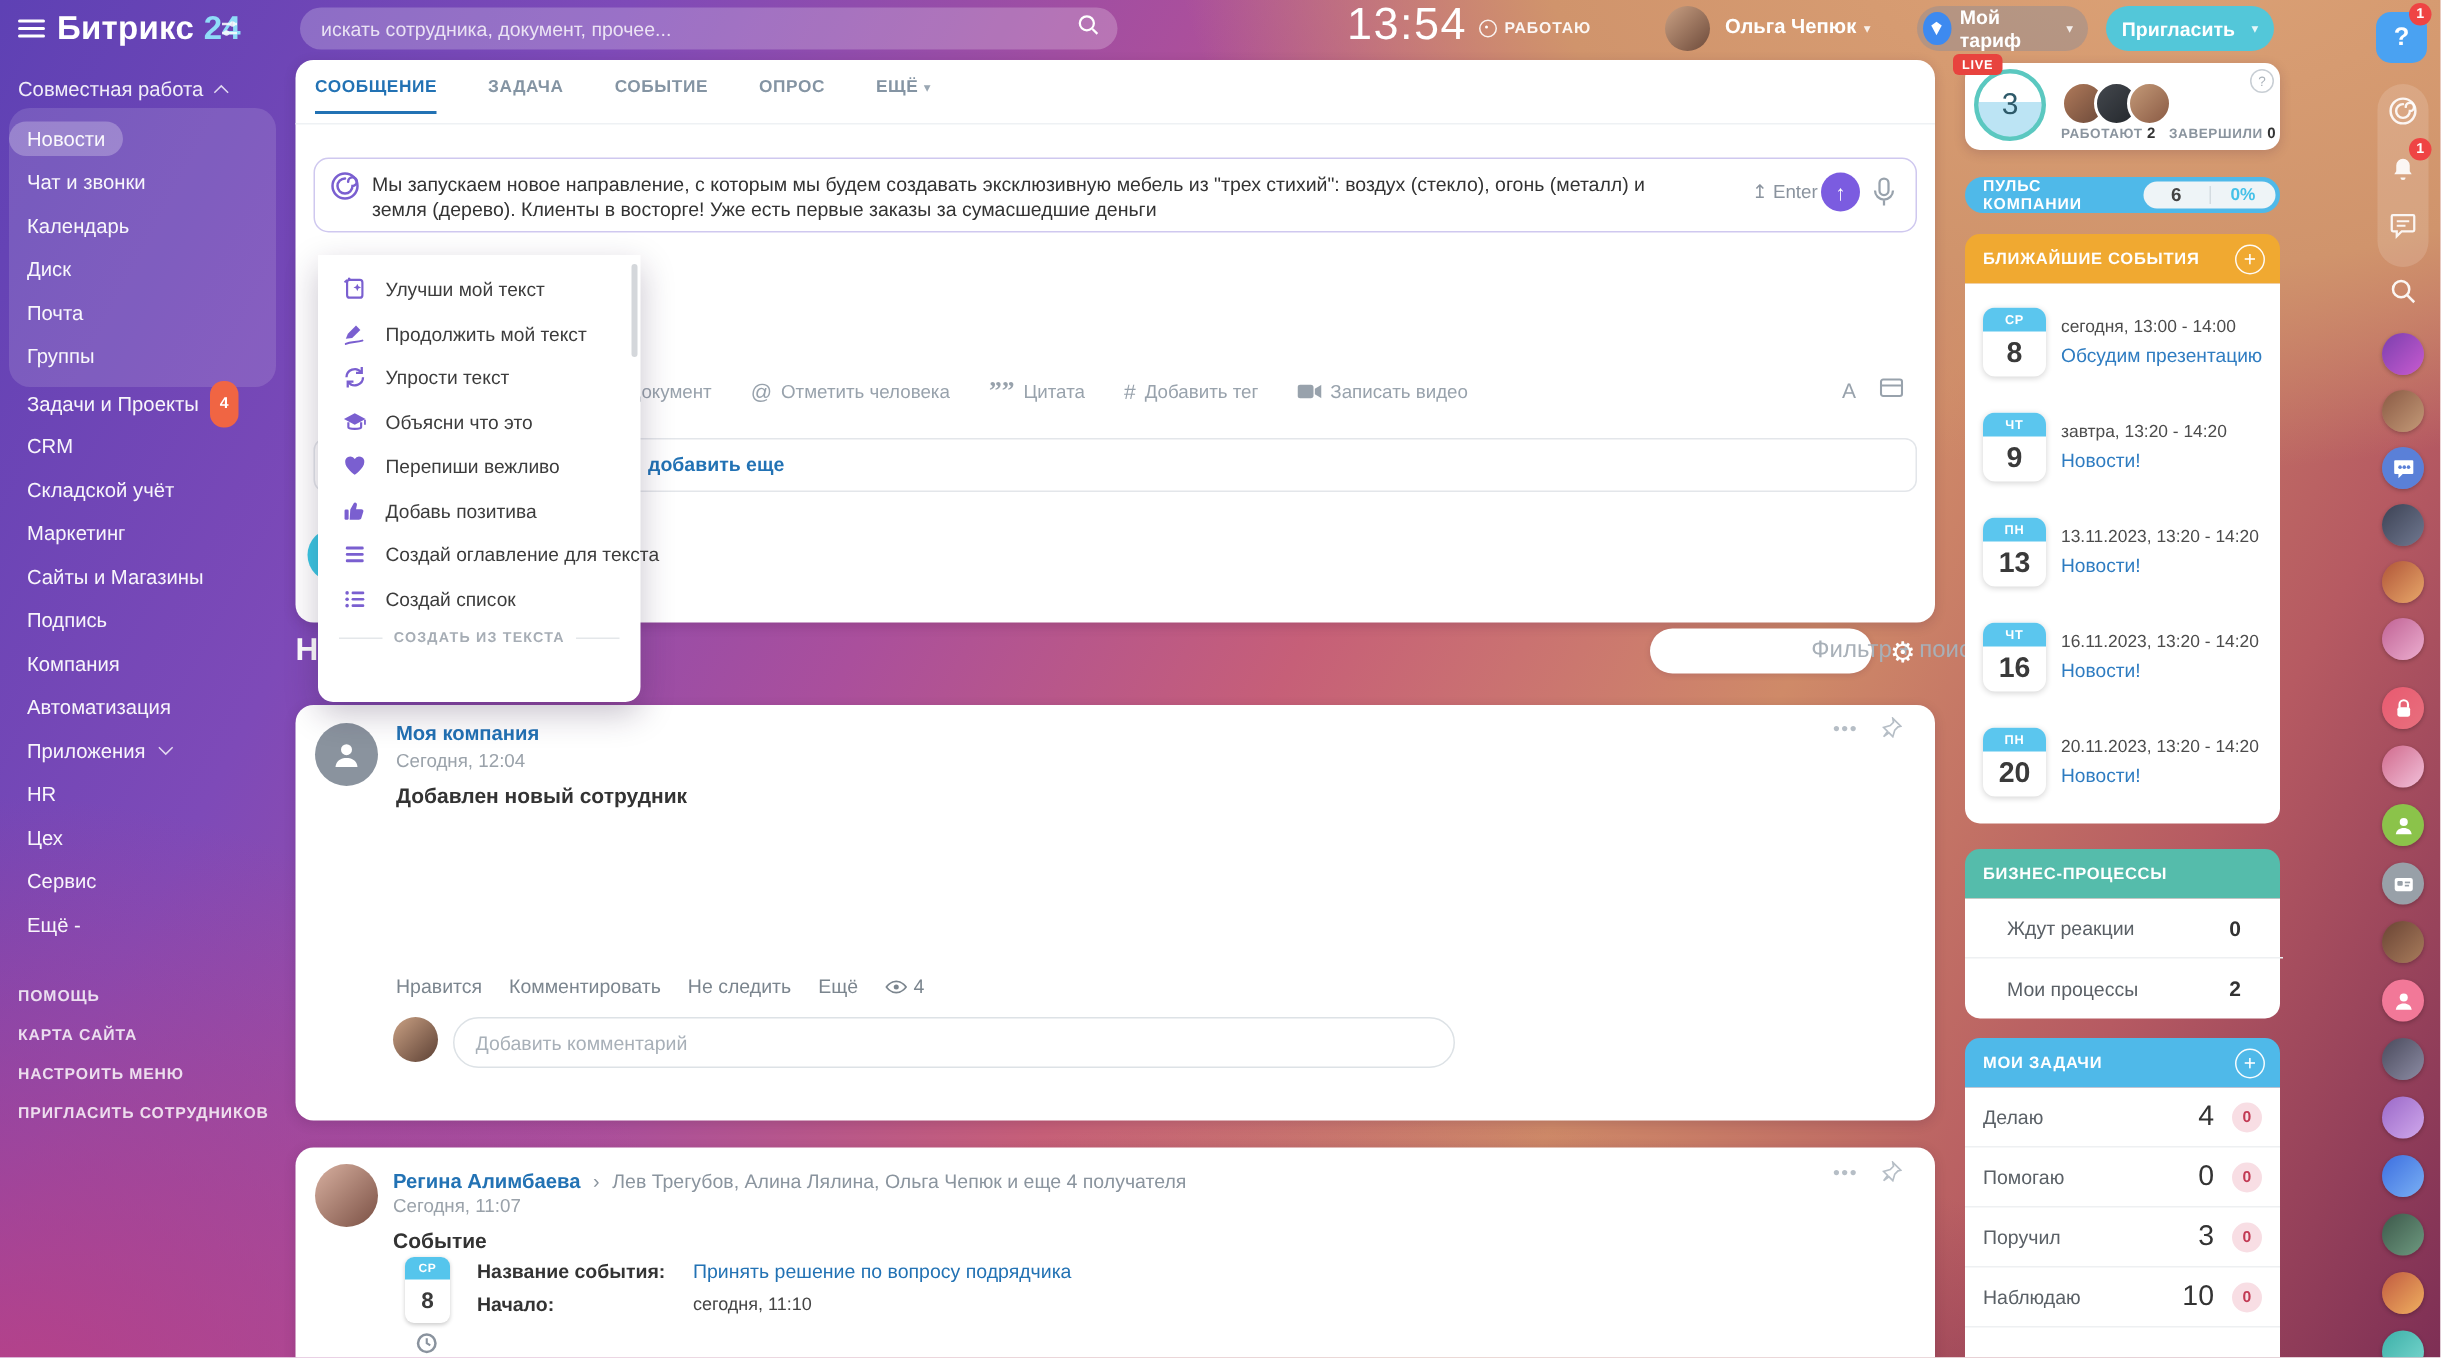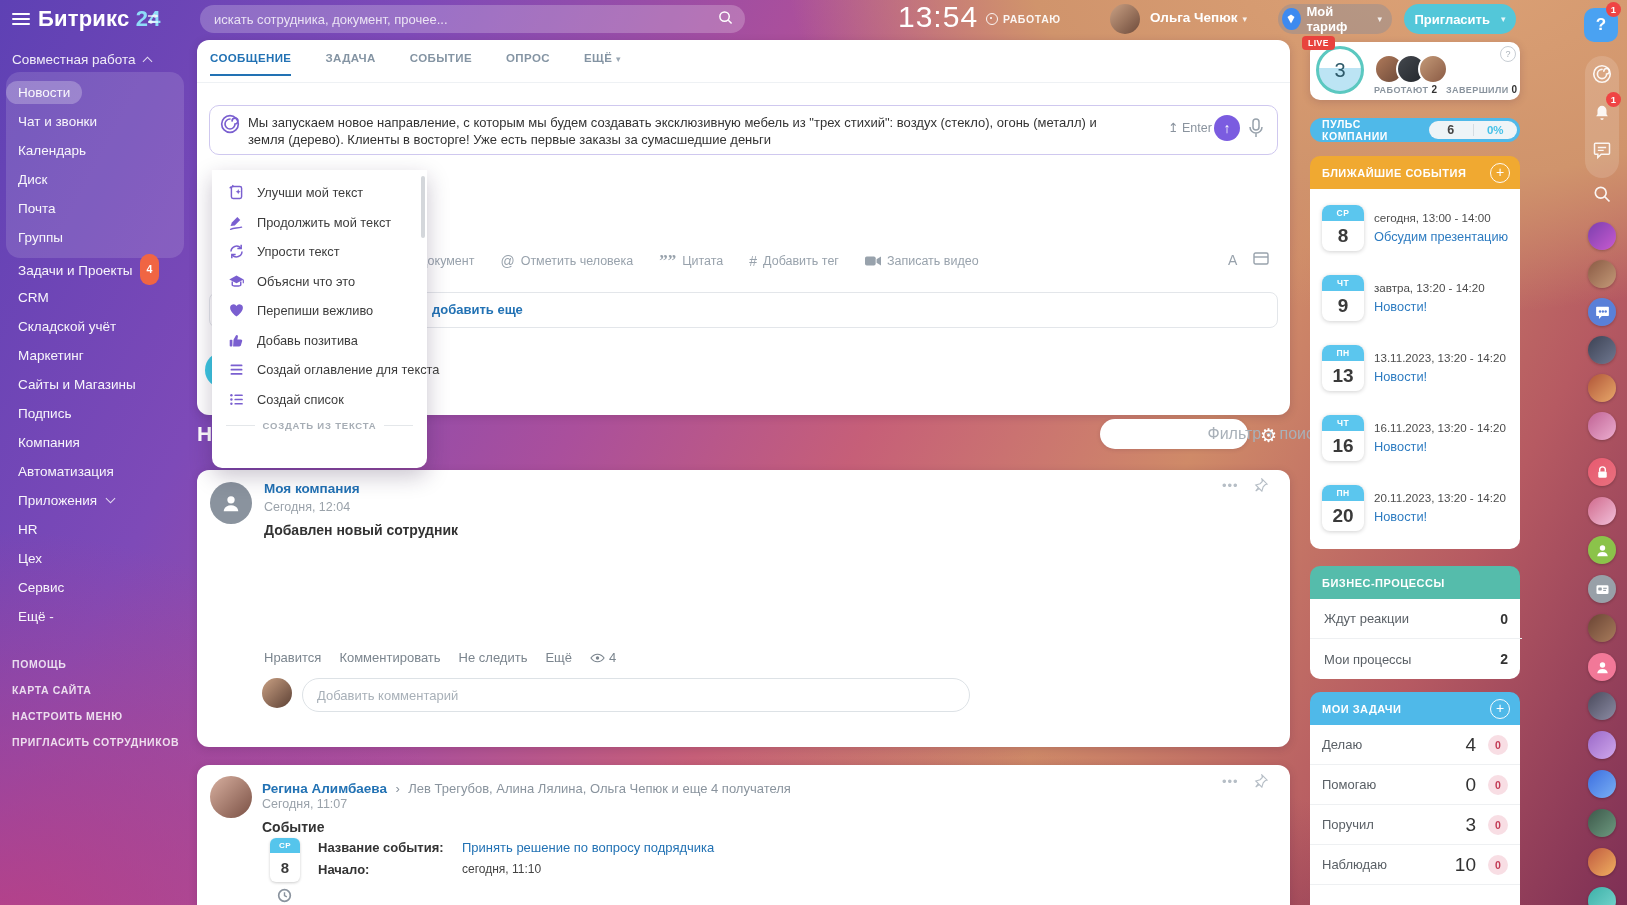--- a/index.html
+++ b/index.html
@@ -134,21 +134,21 @@
   .ev-head{left:1310px;top:156px;background:#f0a931;}
   .ev-body{left:1310px;top:189px;width:210px;height:360px;background:#fff;border-radius:0 0 10px 10px;}
   .ev-row{position:absolute;left:0;width:210px;height:70px;}
   .ev-ico{position:absolute;left:12px;top:10px;width:42px;height:46px;border-radius:8px;background:#fff;box-shadow:0 1px 4px rgba(0,0,0,.18);overflow:hidden;}
   .ev-ico .d{height:16px;background:#5bc6ee;color:#fff;font-size:8.5px;font-weight:bold;display:flex;align-items:center;justify-content:center;letter-spacing:.5px;}
   .ev-ico .n{height:30px;display:flex;align-items:center;justify-content:center;font-size:19px;font-weight:bold;color:#3a3a3a;}
   .ev-time{position:absolute;left:64px;top:16px;font-size:11.6px;color:#4c4c4c;white-space:nowrap;}
   .ev-name{position:absolute;left:64px;top:34px;font-size:12.8px;color:#2e7cc1;cursor:pointer;white-space:nowrap;}
   .pr-head{left:1310px;top:566px;background:#55bcab;}
   .pr-body{left:1310px;top:599px;width:210px;height:80px;background:#fff;border-radius:0 0 10px 10px;}
-  .rp-row{position:absolute;left:0;width:212px;height:40px;display:flex;align-items:center;box-sizing:border-box;padding:0 14px;}
+  .rp-row{position:absolute;left:0;width:212px;height:40px;display:flex;align-items:center;box-sizing:border-box;padding:0 28px;}
   .rp-row .lb{flex:1;font-size:13px;color:#5a6066;}
   .rp-row .vl{font-size:14px;font-weight:bold;color:#333;}
   .rp-row.bb{border-bottom:1px solid #eef0f2;}
   .tk-head{left:1310px;top:692px;background:#4fb9e9;}
   .tk-body{left:1310px;top:725px;width:210px;height:180px;background:#fff;}
   .tk-row{position:absolute;left:0;width:210px;height:40px;display:flex;align-items:center;box-sizing:border-box;padding:0 12px;border-bottom:1px solid #eef0f2;}
   .tk-row .lb{flex:1;font-size:13px;color:#5a6066;}
   .tk-row .num{font-size:19px;color:#333;margin-right:12px;}
   .tk-badge{width:20px;height:20px;border-radius:50%;background:#f8dee4;color:#c23a54;font-size:10.5px;font-weight:bold;display:flex;align-items:center;justify-content:center;}
   

